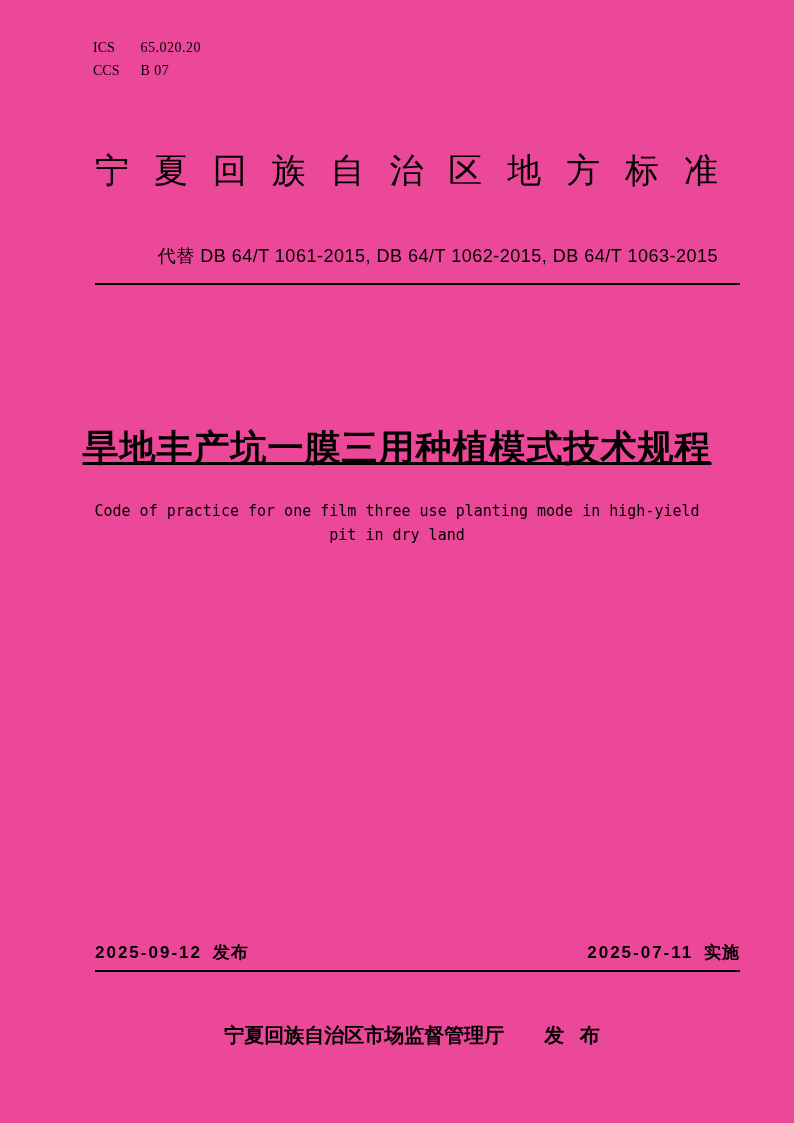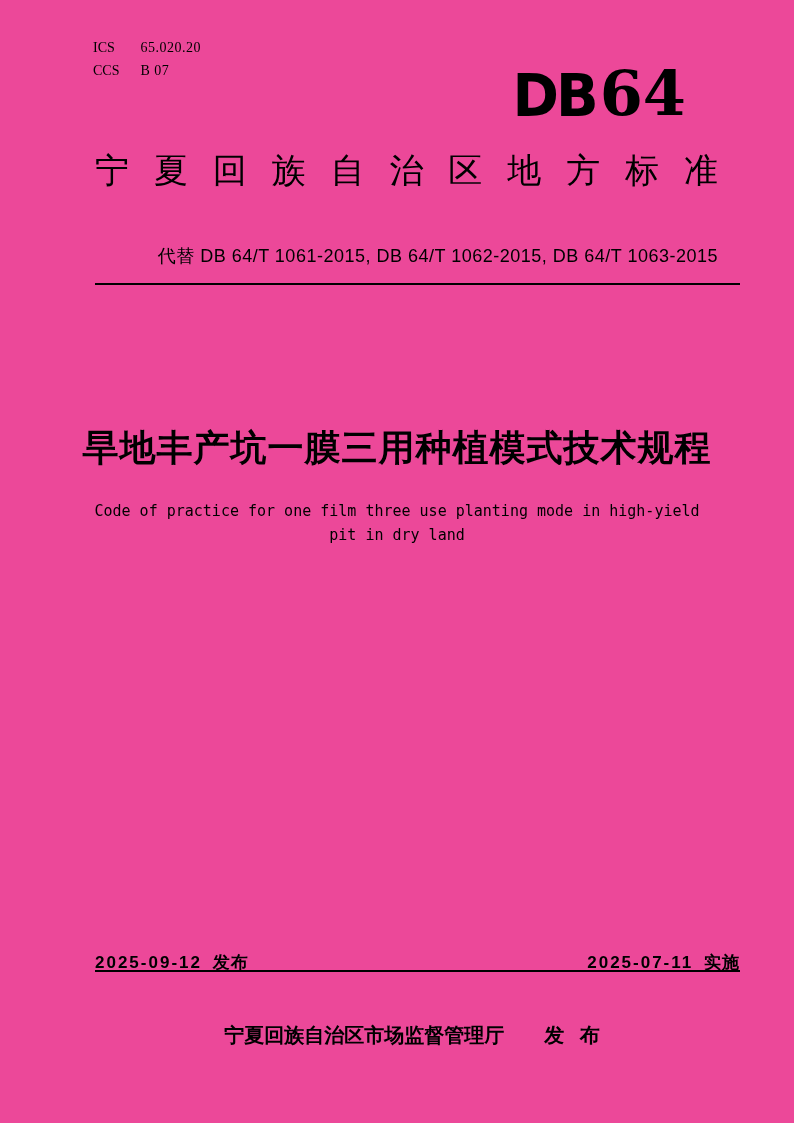--- a/index.html
+++ b/index.html
@@ -91,20 +91,21 @@
 
   .doc-title-zh {
     position: absolute;
     left: 0;
     top: 424px;
     width: 794px;
     text-align: center;
     font-size: 36px;
     font-weight: 700;
     letter-spacing: 1px;
+    text-decoration: underline;
   }
 
   .doc-title-en {
     position: absolute;
     left: 82px;
     top: 499px;
     width: 630px;
     text-align: center;
     font-family: "DejaVu Sans Mono", monospace;
     font-size: 15px;
@@ -113,21 +114,20 @@
 
   .date-row {
     position: absolute;
     left: 95px;
     top: 941px;
     width: 645px;
     display: flex;
     justify-content: space-between;
     font-size: 17px;
     font-weight: 700;
-    margin-top: 10px;
   }
   .date-row .date-value { letter-spacing: 2px; }
   .date-row .date-label { margin-left: 6px; letter-spacing: 1px; }
 
   .publisher-row {
     position: absolute;
     left: 0;
     top: 1022px;
     width: 794px;
     display: flex;
@@ -149,23 +149,20 @@
     <div class="code-row">
       <span class="code-label">ICS</span>
       <span class="code-value">65.020.20</span>
     </div>
     <div class="code-row">
       <span class="code-label">CCS</span>
       <span class="code-value">B 07</span>
     </div>
   </div>
 
-  <div class="db-logo">
-    <span class="db-part">DB</span><span class="num-part">64</span>
-  </div>
 
   <div class="standard-name justify-chars">
       <span>宁</span>
       <span>夏</span>
       <span>回</span>
       <span>族</span>
       <span>自</span>
       <span>治</span>
       <span>区</span>
       <span>地</span>

